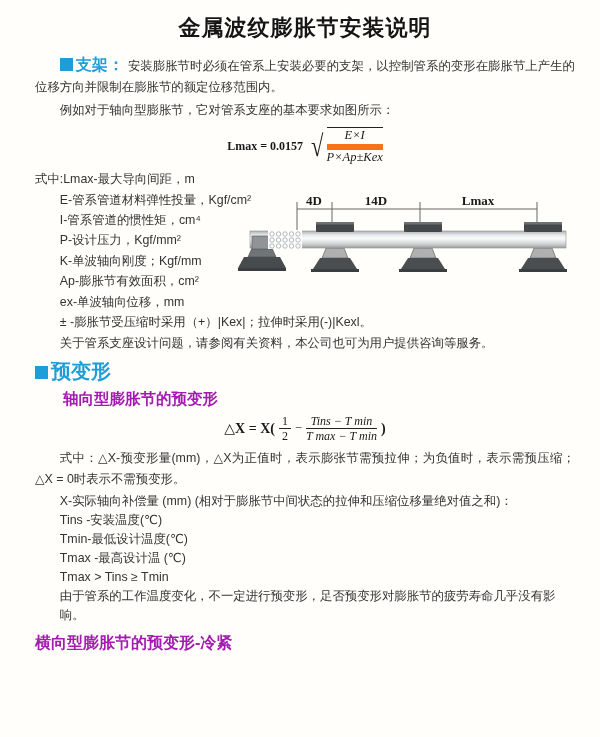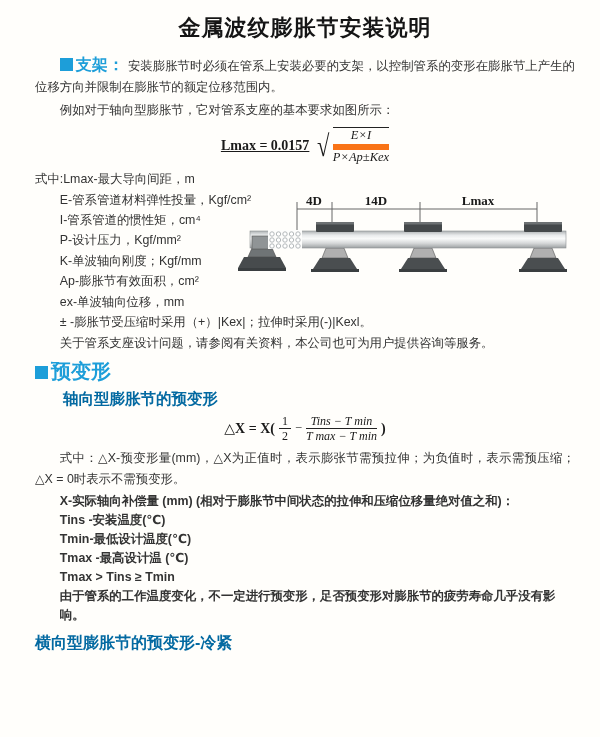--- a/index.html
+++ b/index.html
@@ -11,47 +11,47 @@
   }
   .page{position:relative;padding:12px 25px 0 35px;}
   h1.title{
     text-align:center;font-size:22px;font-weight:bold;color:#151515;
     margin:2px 0 12px;letter-spacing:1px;line-height:28px;
   }
   .para{margin:0 0 2px;line-height:21px;text-align:justify;text-indent:2em;}
   .sq{display:inline-block;width:13px;height:13px;background:#1d9ed9;margin-right:3px;vertical-align:-1px;}
   .sec-head{color:#1d9ed9;font-weight:bold;font-size:16px;margin-right:4px;}
   .sec-title{color:#1d9ed9;font-weight:bold;font-size:20px;margin:8px 0 4px;line-height:20px;}
-  .sub-title{color:#0369a1;font-weight:bold;font-size:15.5px;margin:8px 0 4px 28px;line-height:19px;}
+  .sub-title{color:#a21caf;font-weight:bold;font-size:15.5px;margin:8px 0 4px 28px;line-height:19px;}
   .sub-title.flush{margin-left:0;font-size:16px;}
 
   
   .formula{
     text-align:center;margin:6px 0 4px;color:#1a1a1a;
     font-family:"Liberation Serif","DejaVu Serif",serif;
   }
   .f-row{display:inline-flex;align-items:center;gap:4px;vertical-align:middle;}
-  .f-lhs{font-weight:bold;font-size:14px;text-decoration:underline;}
+  .f-lhs{font-weight:bold;font-size:12px;}
   .radical{font-size:30px;line-height:30px;display:inline-block;transform:scaleX(.75);margin:0 -3px 0 2px;font-weight:400;}
   .frac{display:inline-flex;flex-direction:column;text-align:center;line-height:1.25;font-size:12.5px;}
   .frac.italic{font-style:italic;}
   .frac .fnum{border-bottom:6px solid #f97316;padding:0 6px;}
   .frac.root{border-top:1.4px solid #222;}
   .sfrac{display:inline-flex;flex-direction:column;text-align:center;line-height:1.2;font-size:12px;}
   .sfrac .fnum{border-bottom:1px solid #222;padding:0 3px;}
   .f-bold{font-weight:bold;font-size:14px;}
 
   
   .defs{position:relative;line-height:20.4px;margin-top:0;}
   .def{margin-left:2em;}
   .def.lead{margin-left:0;}
   .diagram{position:absolute;left:203px;top:22px;}
 
   .items{line-height:19px;}
-  .items .def{margin-left:2em;font-weight:bold;}
+  .items .def{margin-left:2em;}
 
   .explain{margin:2px 0 2px;line-height:21px;text-align:justify;text-indent:2em;}
 </style>
 </head>
 <body>
 
 <div class="page">
 
   <h1 class="title">金属波纹膨胀节安装说明</h1>
 

